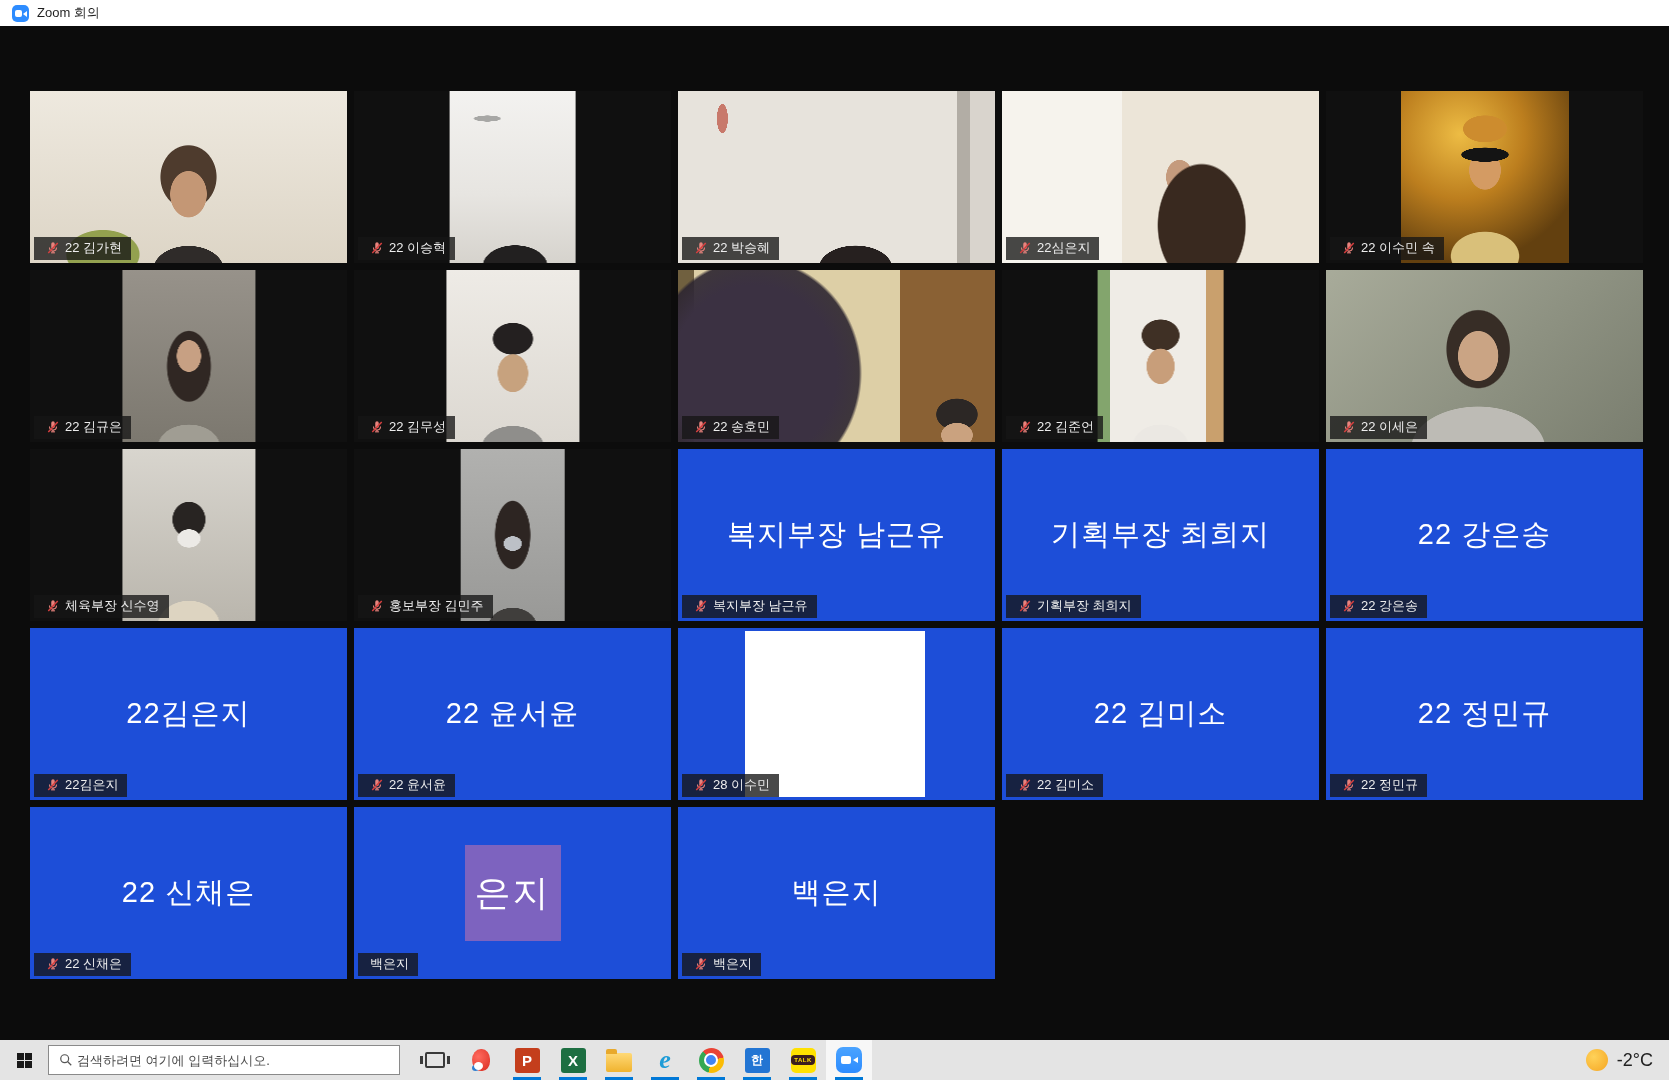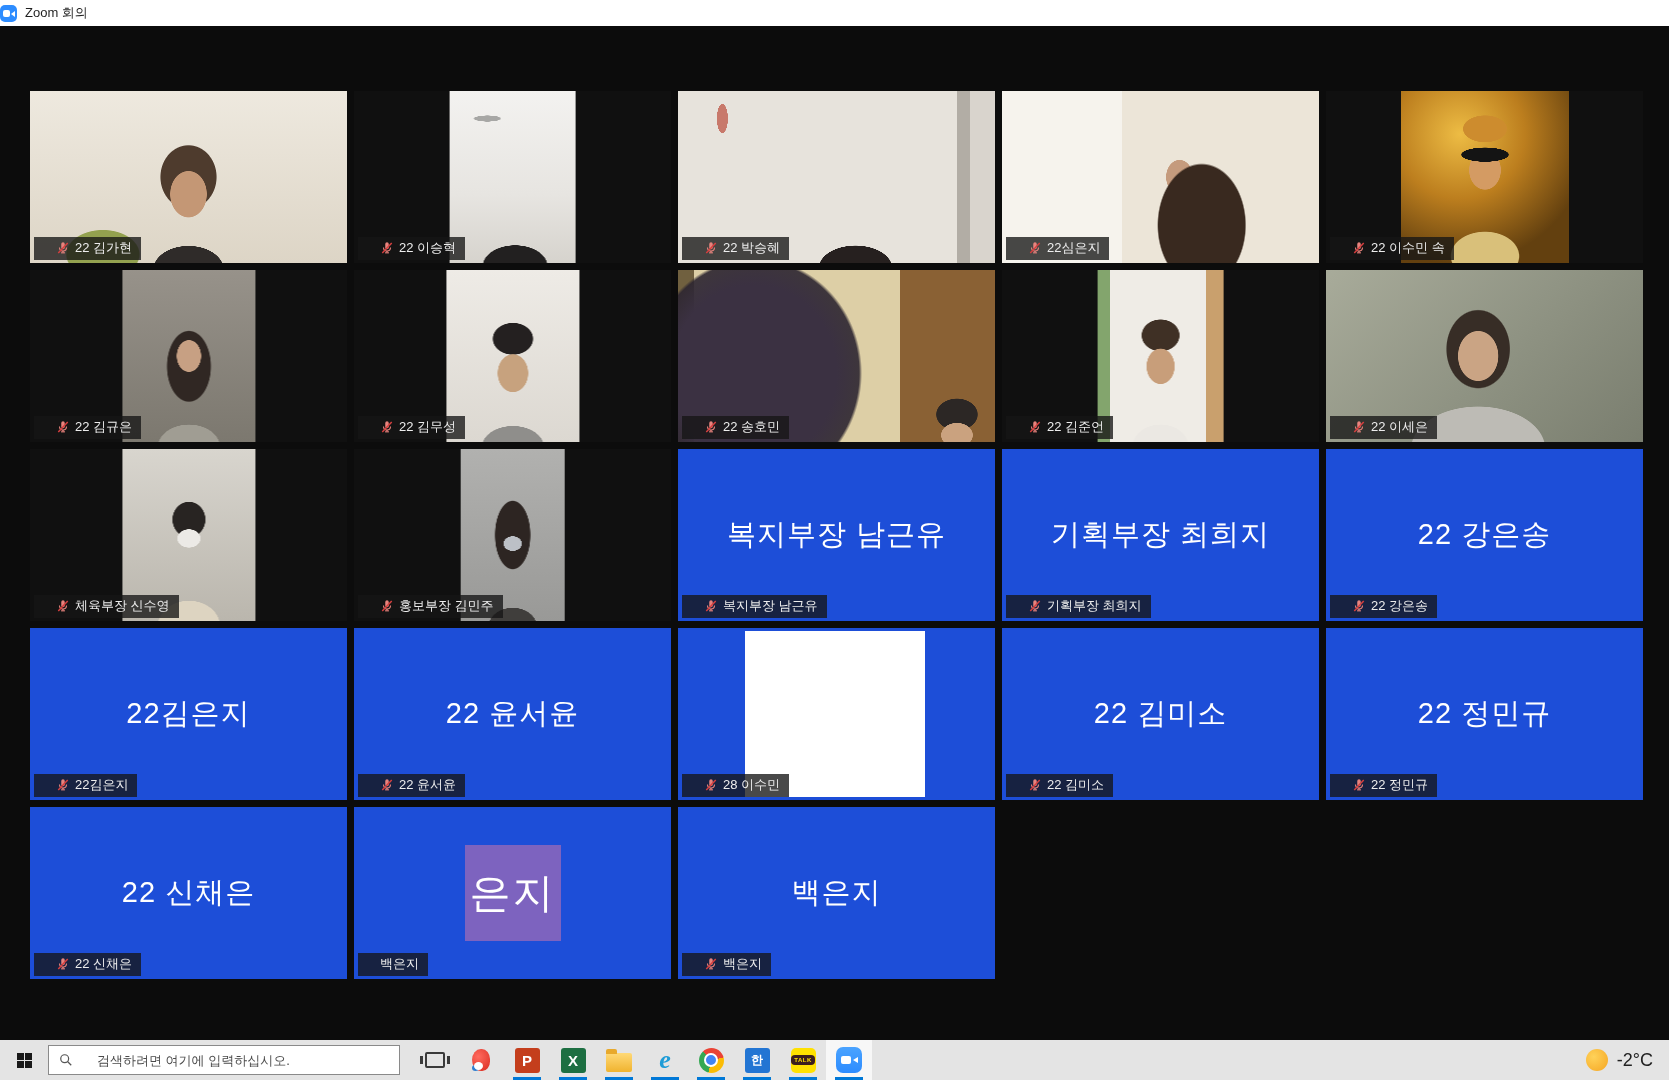--- a/index.html
+++ b/index.html
@@ -1,43 +1,43 @@
 <!DOCTYPE html>
 <html><head>
 <meta charset="utf-8">
 <style>
   *{box-sizing:border-box;margin:0;padding:0;}
   html,body{width:1669px;height:1080px;overflow:hidden;}
   body{font-family:"Liberation Sans",sans-serif;background:#0c0c0c;}
 
   
-  .titlebar{height:26px;background:#ffffff;display:flex;align-items:center;gap:8px;}
+  .titlebar{height:26px;background:#ffffff;display:flex;align-items:center;padding-left:12px;gap:8px;}
   .zoomlogo{width:17px;height:17px;border-radius:5px;background:#2d8cff;position:relative;flex:0 0 auto;}
   .zoomlogo:before{content:"";position:absolute;left:3px;top:5px;width:7px;height:7px;background:#fff;border-radius:2px;}
   .zoomlogo:after{content:"";position:absolute;right:2px;top:6px;width:0;height:0;
     border-top:3px solid transparent;border-bottom:3px solid transparent;border-right:4px solid #fff;}
   .wintitle{font-size:13px;color:#1f1f1f;}
 
   
   .stage{position:relative;height:1014px;background:#0c0c0c;}
   .grid{position:absolute;left:30px;top:65px;display:grid;grid-template-columns:repeat(5,317px);grid-auto-rows:172px;gap:7px;}
   .tile{position:relative;background:#1d4ed8;overflow:hidden;}
   .tile.vid{background:#101010;}
   .cam{position:absolute;inset:0;}
   .pillar{left:50%;transform:translateX(-50%);width:42%;right:auto;top:0;bottom:0;}
   .w33{width:33%;}.w40{width:40%;}.w42{width:42%;}.w53{width:53%;}
 
   .nametag{position:absolute;left:4px;bottom:3px;display:flex;align-items:center;gap:5px;
-    background:rgba(22,22,22,.78);padding:2px 9px 3px 22px;font-size:13px;color:#ededed;white-space:nowrap;}
+    background:rgba(22,22,22,.78);padding:2px 9px 3px 12px;font-size:13px;color:#ededed;white-space:nowrap;}
   .mic{width:14px;height:14px;flex:0 0 auto;}
   .bigname{position:absolute;inset:0;display:flex;align-items:center;justify-content:center;
     color:#ffffff;font-size:29px;font-weight:500;letter-spacing:1px;}
   .avatar{position:absolute;left:50%;top:50%;transform:translate(-50%,-50%);width:96px;height:96px;
     background:#7d63bf;display:flex;align-items:center;justify-content:center;}
-  .avatar span{color:#fff;font-size:41px;font-weight:500;letter-spacing:2px;}
+  .avatar span{color:#fff;font-size:36px;font-weight:500;letter-spacing:2px;}
   .whiteshare{position:absolute;left:21%;top:3px;bottom:3px;width:57%;background:#ffffff;}
 
   
   .sc-t0{background:
     radial-gradient(ellipse 50px 34px at 50% 104%, #2f2b29 70%, transparent 71%),
     radial-gradient(ellipse 30px 38px at 50% 60%, #c49775 60%, transparent 62%),
     radial-gradient(ellipse 46px 52px at 50% 50%, #4e3b2d 60%, transparent 62%),
     radial-gradient(ellipse 60px 40px at 23% 95%, #93a14f 60%, transparent 62%),
     linear-gradient(180deg,#eee9df,#ddd5c6);}
   .sc-t1{background:
@@ -103,21 +103,21 @@
     radial-gradient(ellipse 15px 12px at 50% 55%, #bcc0c6 60%, transparent 62%),
     radial-gradient(ellipse 29px 56px at 50% 50%, #2d2522 60%, transparent 62%),
     linear-gradient(180deg,#b1b1af 0%,#999997 100%);}
 
   
   .taskbar{height:40px;background:#e4e4e4;display:flex;align-items:stretch;}
   .tb-start{width:48px;display:flex;align-items:center;justify-content:center;cursor:default;}
   .winlogo{display:grid;grid-template-columns:7px 7px;grid-template-rows:7px 7px;gap:1px;}
   .winlogo i{background:#191919;display:block;}
   .tb-search{margin:5px 0 5px 0;width:352px;background:#fff;border:1px solid #8a8a8a;
-    display:flex;align-items:center;gap:24px;padding:0 10px;}
+    display:flex;align-items:center;gap:4px;padding:0 10px;}
   .tb-search input{border:none;outline:none;font-size:13px;width:100%;color:#333;background:transparent;
     font-family:"Liberation Sans",sans-serif;}
   .tb-search input::placeholder{color:#4a4a4a;opacity:1;}
   .tb-app{width:46px;display:flex;align-items:center;justify-content:center;position:relative;}
   .tb-app.first{margin-left:12px;}
   .tb-app.running:after{content:"";position:absolute;bottom:0;left:9px;right:9px;height:3px;background:#0078d7;}
   .tb-app.active{background:#f7f7f7;}
   .tb-right{margin-left:auto;display:flex;align-items:center;gap:9px;padding-right:16px;}
   .sun{width:22px;height:22px;border-radius:50%;background:radial-gradient(circle at 35% 35%,#ffd259,#f5a623);}
   .temp{font-size:18px;color:#222;}

